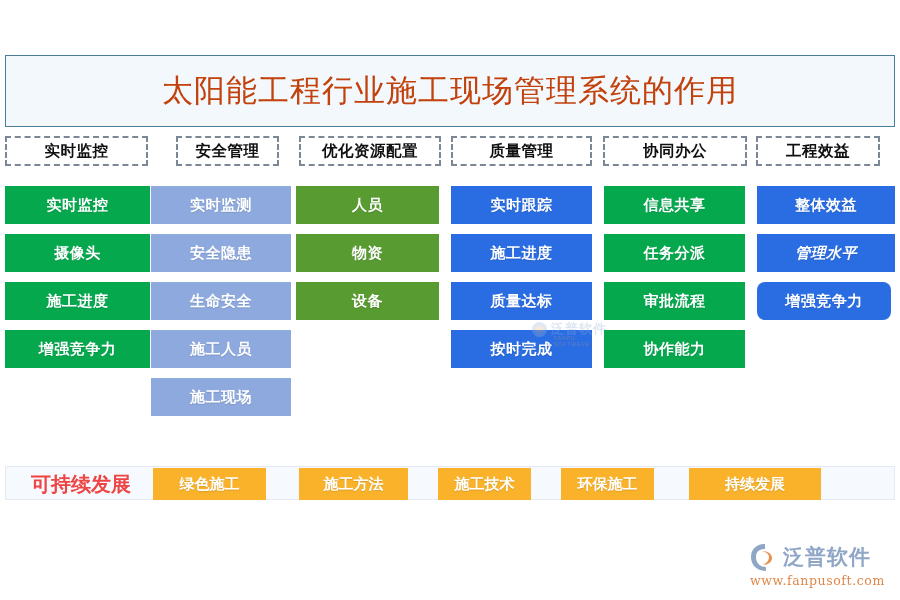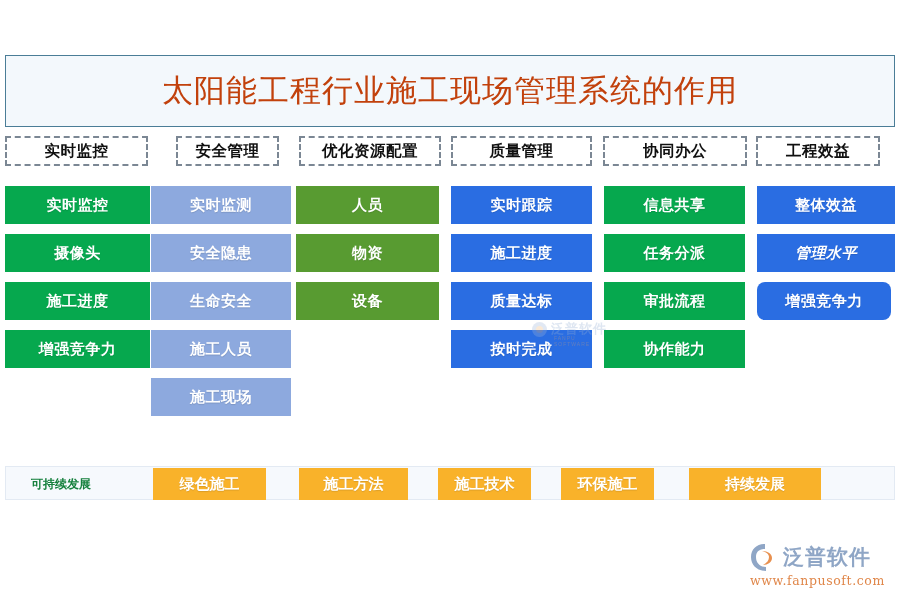--- a/index.html
+++ b/index.html
@@ -104,23 +104,23 @@
     background: #f6f9fd;
     border: 1px solid #e3eaf3;
   }
   #bottom-label {
     position: absolute;
     left: 25px;
     top: 0;
     height: 34px;
     display: flex;
     align-items: center;
-    font-size: 12px;
-    font-weight: bold;
-    color: #15803d;
+    font-size: 20px;
+    font-weight: bold;
+    color: #ef4444;
     white-space: nowrap;
   }
   .pill {
     position: absolute;
     top: 1px;
     height: 32px;
     background: #f9b22a;
     display: flex;
     align-items: center;
     justify-content: center;

